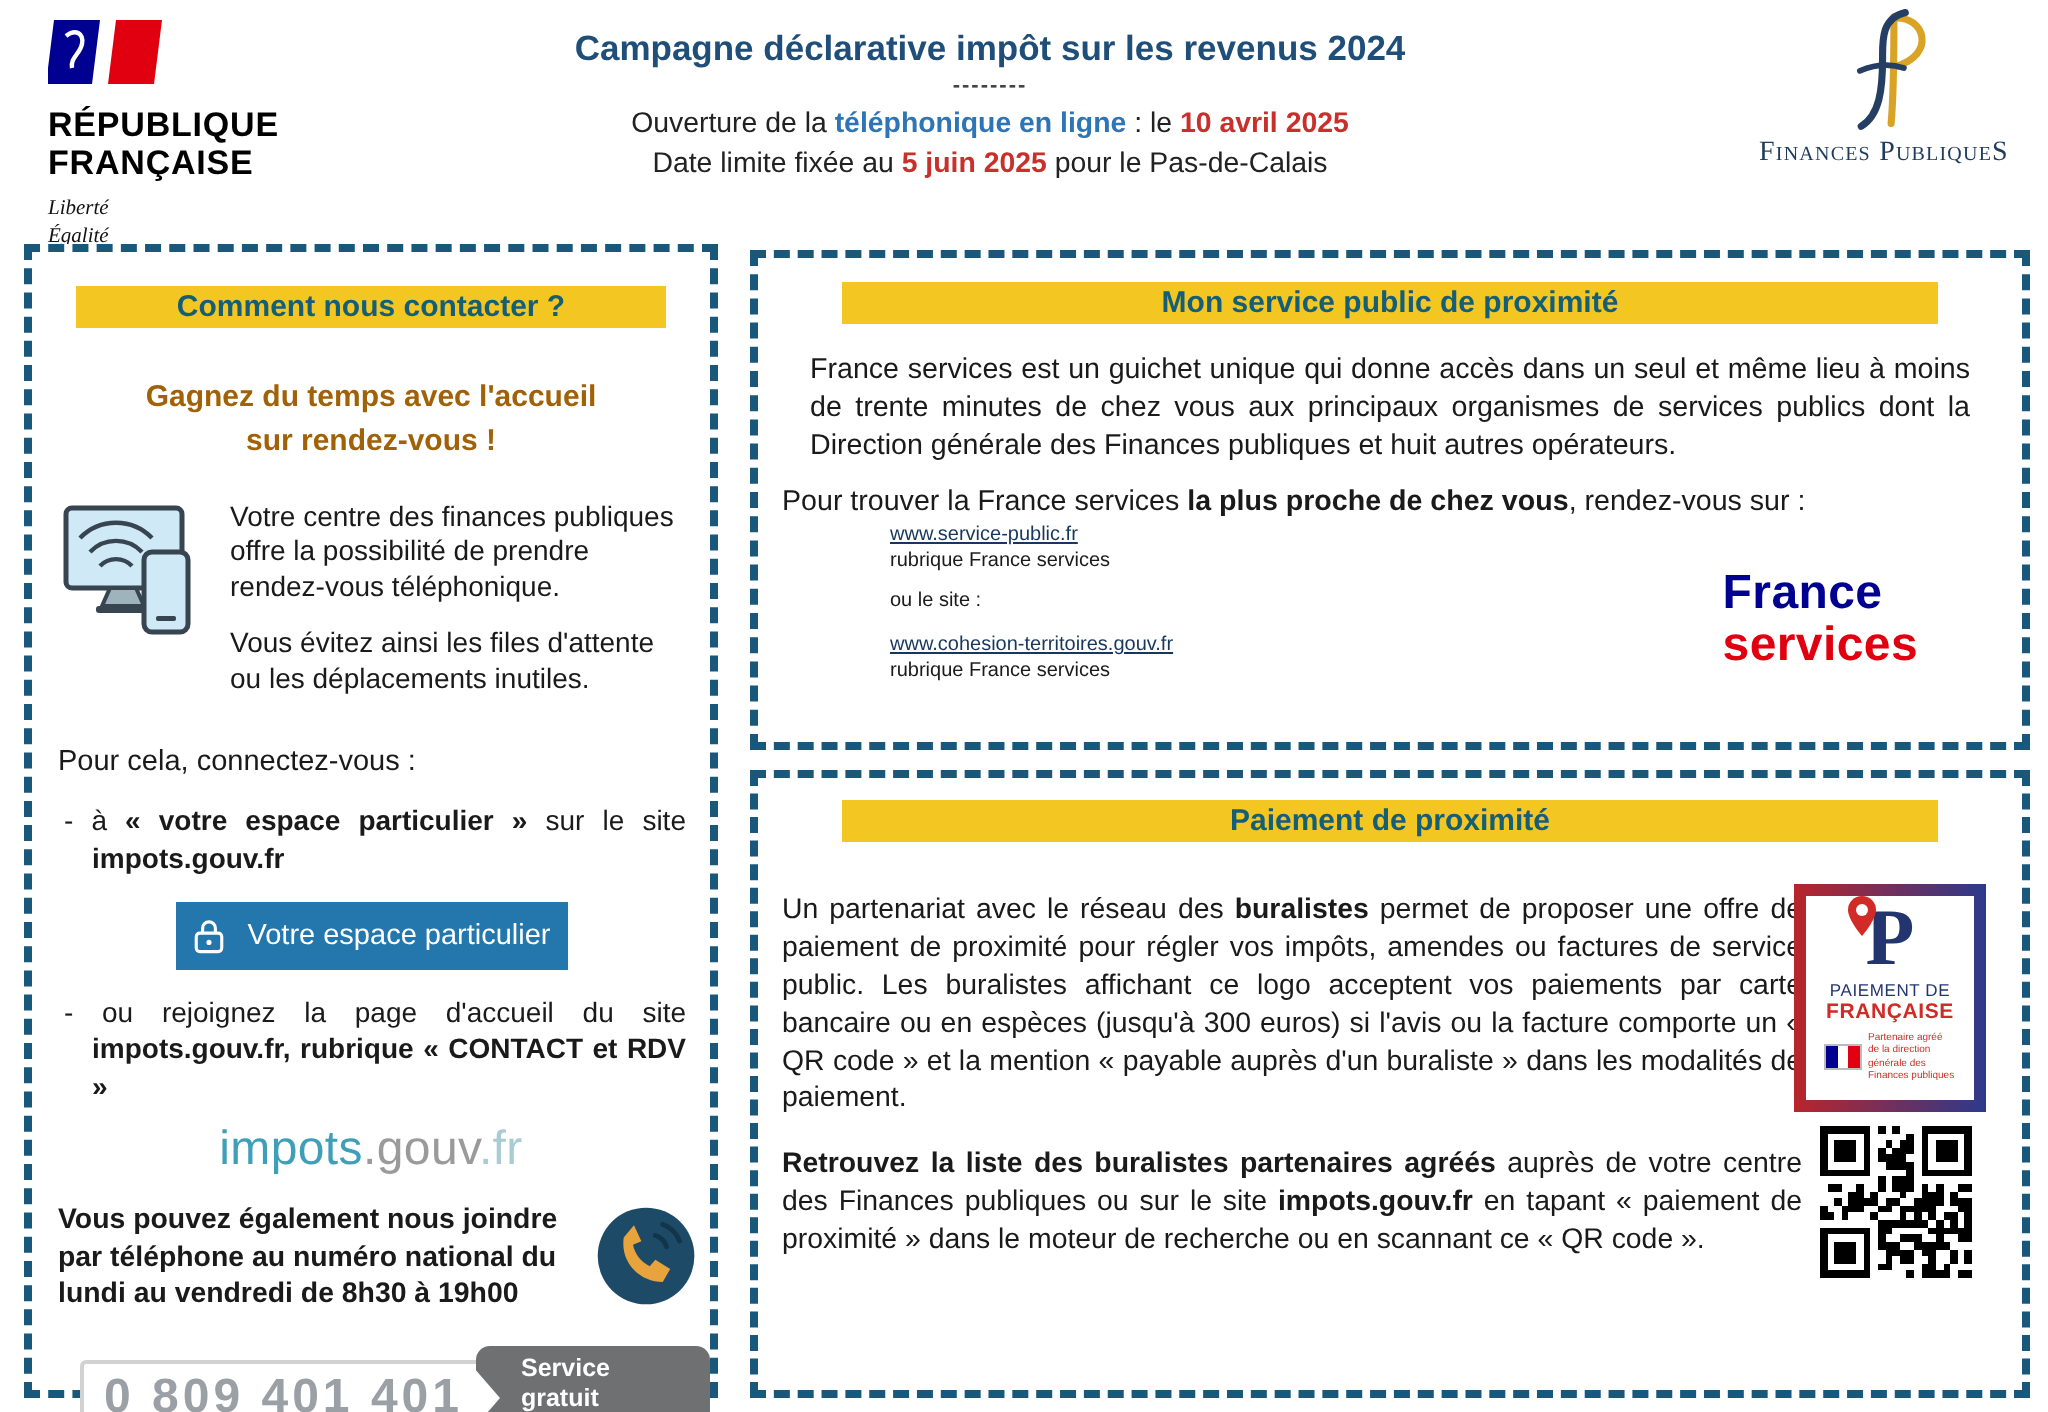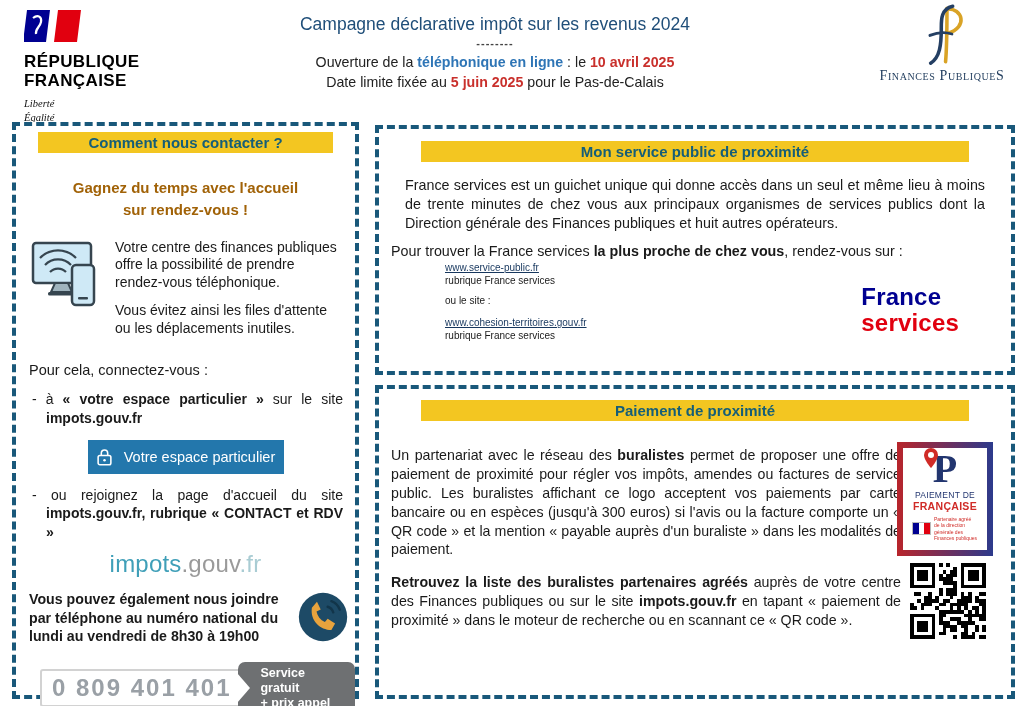--- a/index.html
+++ b/index.html
@@ -4,38 +4,38 @@
 <style>
   html,body{margin:0;padding:0;background:#fff;}
   #root{position:relative;width:1024px;height:706px;background:#fff;overflow:hidden;
         font-family:"Liberation Sans",sans-serif;color:#1a1a1a;}
 
   
   .rf-logo{position:absolute;left:24px;top:8px;width:160px;}
   .rf-name{font-weight:bold;font-size:17px;letter-spacing:.4px;color:#000;line-height:1.12;margin-top:4px;}
   .rf-motto{margin-top:7px;font-family:"Liberation Serif",serif;font-style:italic;font-size:10.5px;line-height:1.3;color:#111;}
   .header-center{position:absolute;left:235px;top:14px;width:520px;text-align:center;}
-  .main-title{font-size:17.5px;font-weight:normal;color:#1f4e79;}
+  .main-title{font-size:17.5px;font-weight:bold;color:#1f4e79;}
   .divider{font-size:11px;font-weight:bold;color:#444;letter-spacing:1px;line-height:1;margin:3px 0 4px;}
   .sub-line{font-size:14.2px;color:#222;line-height:1.38;}
   .blue{color:#2e75b6;font-weight:bold;}
   .red{color:#c9302c;font-weight:bold;}
   .b{font-weight:bold;}
   .fp-logo{position:absolute;left:866px;top:2px;width:152px;text-align:center;}
   .fp-label{font-family:"Liberation Serif",serif;font-variant:small-caps;font-size:14px;
             letter-spacing:.6px;color:#1f3b5c;margin-top:-2px;}
 
   
   .dash-box{position:absolute;box-sizing:border-box;border:4px dashed #19587a;background:#fff;}
   .contact-box{left:12px;top:122px;width:347px;height:577px;}
   .service-box{left:375px;top:125px;width:640px;height:250px;}
   .payment-box{left:375px;top:385px;width:640px;height:314px;}
   .ybar{background:#f3c621;height:21px;display:flex;align-items:center;justify-content:center;
         font-weight:bold;font-size:15px;color:#155e78;}
-  .contact-box .ybar{margin:6px 22px 0;text-align:right;}
+  .contact-box .ybar{margin:17px 22px 0;text-align:right;}
   .service-box .ybar{margin:12px 42px 0;}
   .payment-box .ybar{margin:11px 42px 0;}
 
   
   .gagnez{margin-top:24px;text-align:center;font-weight:bold;font-size:15px;color:#a16207;white-space:pre-line;line-height:1.45;}
   .rdv-row{display:flex;margin:18px 10px 0 14px;}
   .rdv-row svg{flex:0 0 auto;}
   .rdv-paras{margin-left:9px;font-size:14px;line-height:1.28;}
   .rdv-paras p{margin:0 0 10px;}
   .pourcela{margin:14px 0 0 13px;font-size:14.5px;}

